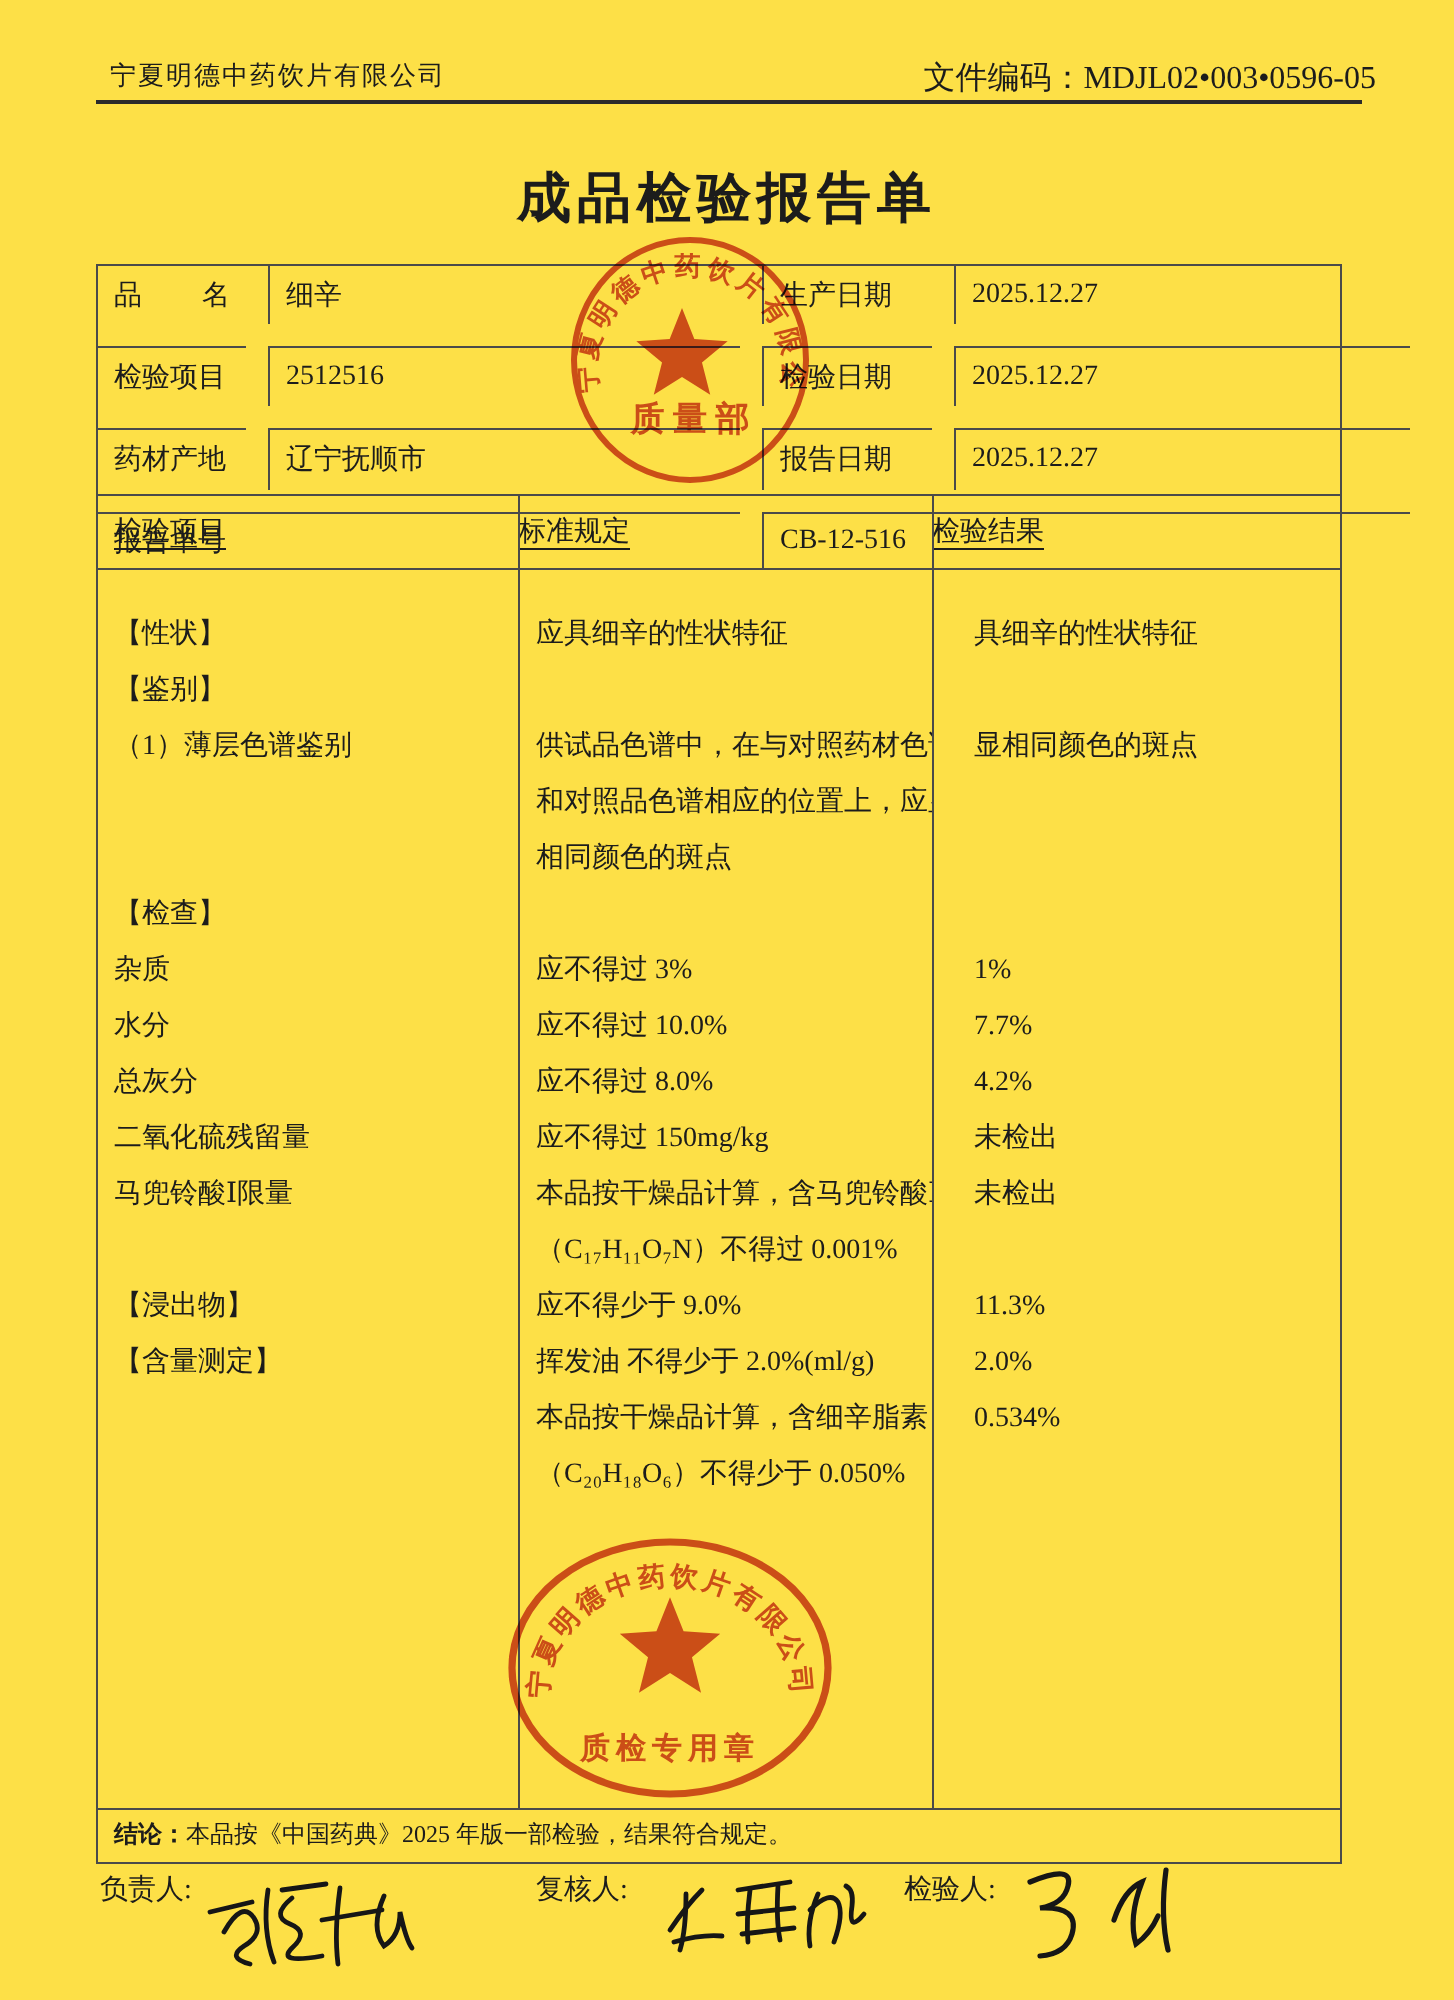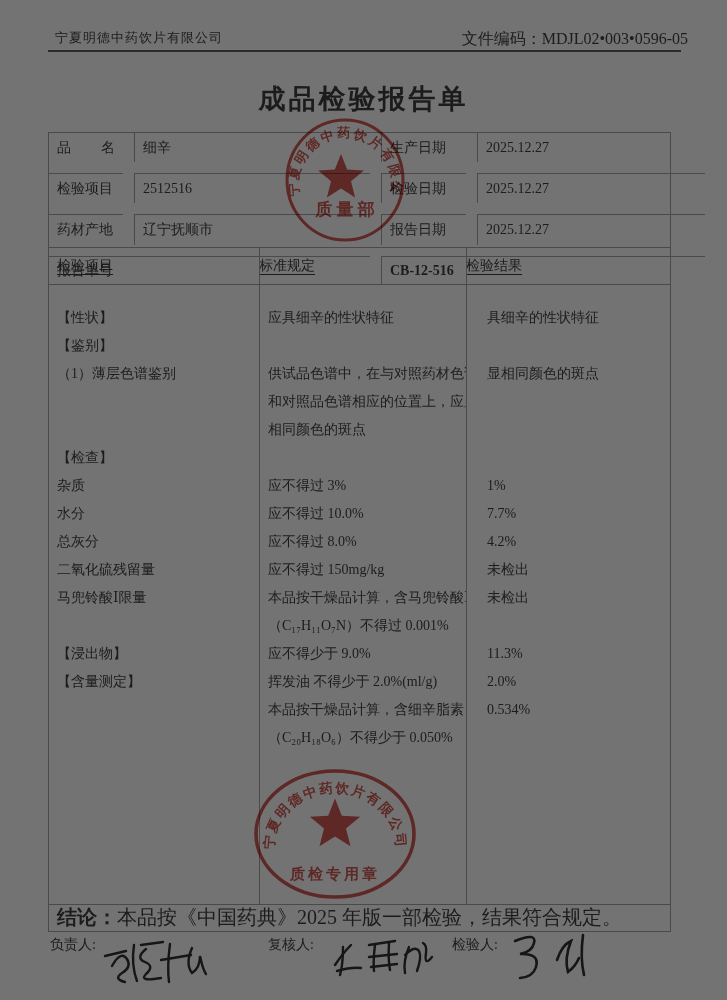--- a/index.html
+++ b/index.html
@@ -1,18 +1,18 @@
 <!DOCTYPE html>
 <html><head>
 <meta charset="utf-8">
 <style>
   html,body { margin:0; padding:0; background:#e8e8e8; }
   .page {
     position:relative; width:727px; height:1000px; margin:0 auto;
-    background:#737373; overflow:hidden;
+    background:#fde047; overflow:hidden;
     font-family:"Liberation Serif","DejaVu Serif",serif;
     color:#1c1c1c;
   }
   
   .company { position:absolute; left:55px; top:29px; font-size:13px; letter-spacing:1px; }
   .doccode { position:absolute; right:39px; top:29px; font-size:16px; }
   .header-rule { position:absolute; left:48px; top:50px; width:633px; border-top:2px solid #2b2b2b; }
   .title { position:absolute; left:0; top:81px; width:100%; text-align:center;
            font-size:27px; font-weight:bold; letter-spacing:3px; }
   
@@ -22,21 +22,21 @@
     display:grid; grid-template-columns:74px 236px 85px 228px;
     grid-template-rows:29px 30px 31px 28px;
     font-size:14px;
     gap:11px;
   }
   .info-table > div { box-sizing:border-box; display:flex; align-items:center;
     padding-left:8px; border-top:1px solid #4a4a4a; border-left:1px solid #4a4a4a; overflow:hidden; }
   .info-table > div.nt { border-top:none; }
   .info-table > div.nl { border-left:none; }
   .span2a { grid-column:1 / 3; }
-  .span2b { grid-column:3 / 5;font-weight:bold; }
+  .span2b { grid-column:3 / 5; }
   .spread { display:inline-block; width:58px; text-align:justify; text-align-last:justify; }
   
   .main-table {
     position:absolute; left:48px; top:247px; width:623px; height:658px;
     border:1.6px solid #4a4a4a; box-sizing:border-box; font-size:14px;
   }
   .vdiv { position:absolute; top:0; bottom:0; width:1px; background:#4a4a4a; }
   .vdiv1 { left:210px; }
   .vdiv2 { left:417px; }
   .mt-header { display:grid; grid-template-columns:210px 207px 203px; height:56px; }
@@ -45,21 +45,21 @@
   .mt-header .h2, .mt-header .h3 { text-align:left; }
   .mt-header span { text-decoration:underline; text-underline-offset:4px; }
   .trow { display:grid; grid-template-columns:210px 207px 203px; height:28px; line-height:28px; }
   .trow .c1 { padding-left:8px; overflow:hidden; white-space:nowrap; }
   .trow .c2 { padding-left:9px; overflow:hidden; white-space:nowrap; }
   .trow .c3 { padding-left:21px; overflow:hidden; white-space:nowrap; }
   
   .conclusion {
     position:absolute; left:48px; top:903.5px; width:623px; height:28px;
     border:1.6px solid #4a4a4a; box-sizing:border-box;
-    font-size:20px; line-height:25px; padding-left:8px; white-space:nowrap;
+    font-size:12px; line-height:25px; padding-left:8px; white-space:nowrap;
   }
   .conclusion .b { font-weight:bold; }
   
   .sig-label { position:absolute; font-size:14px; top:936px; }
   .sig-label.l1 { left:50px; }
   .sig-label.l2 { left:268px; }
   .sig-label.l3 { left:452px; }
   .sig-svg { position:absolute; }
   
   .stamp { position:absolute; mix-blend-mode:multiply; opacity:0.85; pointer-events:none; }

